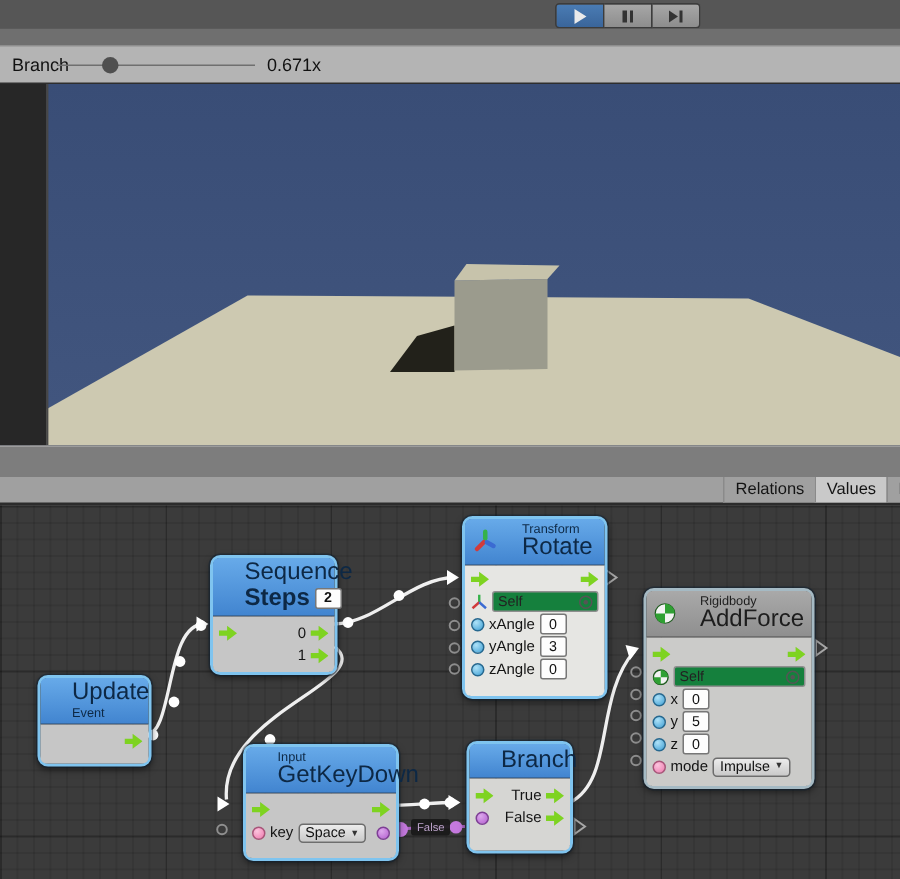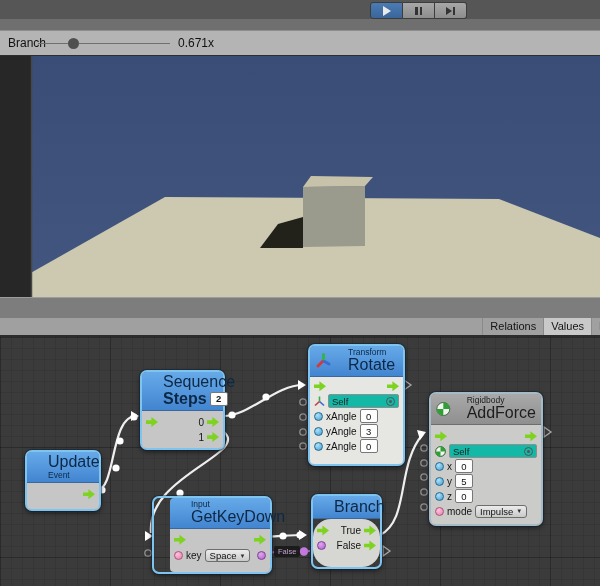--- a/index.html
+++ b/index.html
@@ -64,39 +64,39 @@
   .sp{flex:1;}
   .arr{display:inline-block;width:12px;height:10px;background:#7ed321;
        clip-path:polygon(0 32%,45% 32%,45% 0,100% 50%,45% 100%,45% 68%,0 68%);
        filter:drop-shadow(0 0 1px #356e0b);flex:0 0 auto;}
   .port{width:9px;height:9px;border-radius:50%;flex:0 0 auto;box-sizing:border-box;}
   .port.blue{background:radial-gradient(circle at 35% 30%,#aee2f8,#3f9fd4);border:1px solid #26688f;}
   .port.pink{background:radial-gradient(circle at 35% 30%,#fbc4dd,#ee79ae);border:1px solid #a85579;}
   .port.purple{background:radial-gradient(circle at 35% 30%,#dcA8ec,#b45fd0);border:1px solid #7e3f95;}
   .numbox{min-width:12px;height:12px;background:#fdfdfd;border:1px solid #777;border-radius:2px;
           font-size:9.5px;display:flex;align-items:center;justify-content:center;padding:0 2px;color:#111;box-sizing:content-box;}
-  .objfield{flex:1;height:12px;background:#14b8a6;border:1px solid #8e8e8e;border-radius:2px;
+  .objfield{flex:1;height:12px;background:#15803d;border:1px solid #8e8e8e;border-radius:2px;
             font-size:9.5px;display:flex;align-items:center;padding:0 3px;color:#222;}
   .target{margin-left:auto;width:7px;height:7px;border:1px solid #555;border-radius:50%;position:relative;flex:0 0 auto;}
   .target::after{content:"";position:absolute;inset:2px;background:#555;border-radius:50%;}
   .dd{height:13px;background:linear-gradient(#ececec,#c9c9c9);border:1px solid #6d6d6d;border-radius:3px;
       font-size:9.5px;display:flex;align-items:center;gap:3px;padding:0 4px;color:#111;box-sizing:border-box;}
   .dd .caret{font-size:6px;color:#333;line-height:1;}
   
   #node-update{left:25px;top:113px;width:72px;height:57px;}
   #node-update .bd{padding-top:4px;}
   #node-sequence{left:140px;top:33px;width:81px;height:76px;}
   #node-sequence .bd{padding-top:4px;}
-  #node-getkeydown{left:152px;top:159px;width:100px;height:74px;padding-left:16px;}
+  #node-getkeydown{left:162px;top:159px;width:100px;height:74px;}
   #node-getkeydown .bd{padding-top:3px;}
   #node-getkeydown .row{height:16px;}
   #node-rotate{left:308px;top:7px;width:93px;height:118px;}
   #node-rotate .bd{background:#e6e6e3;padding-top:2px;}
   #node-branch{left:311px;top:157px;width:67px;height:71px;}
-  #node-branch .bd{background:#d6d6d3;padding-top:4px;border-radius:18px;}
+  #node-branch .bd{background:#d6d6d3;padding-top:4px;}
   #node-addforce{left:429px;top:55px;width:110px;height:130px;border-color:#a5bac4;}
   #node-addforce .hdr{background:linear-gradient(#a9a9a9,#8f8f8f);border-bottom:1px solid #6e6e6e;color:#1d1d1d;}
   #node-addforce .bd{background:#cbcbc9;padding-top:4px;}
   .wire-value-label{position:absolute;left:274px;top:209px;z-index:2;background:rgba(25,25,25,.92);
       color:#bda4cb;font-size:7.5px;padding:1px 4px;border-radius:2px;line-height:1.2;}
 </style>
 </head>
 <body>
 
 <div id="stage">

